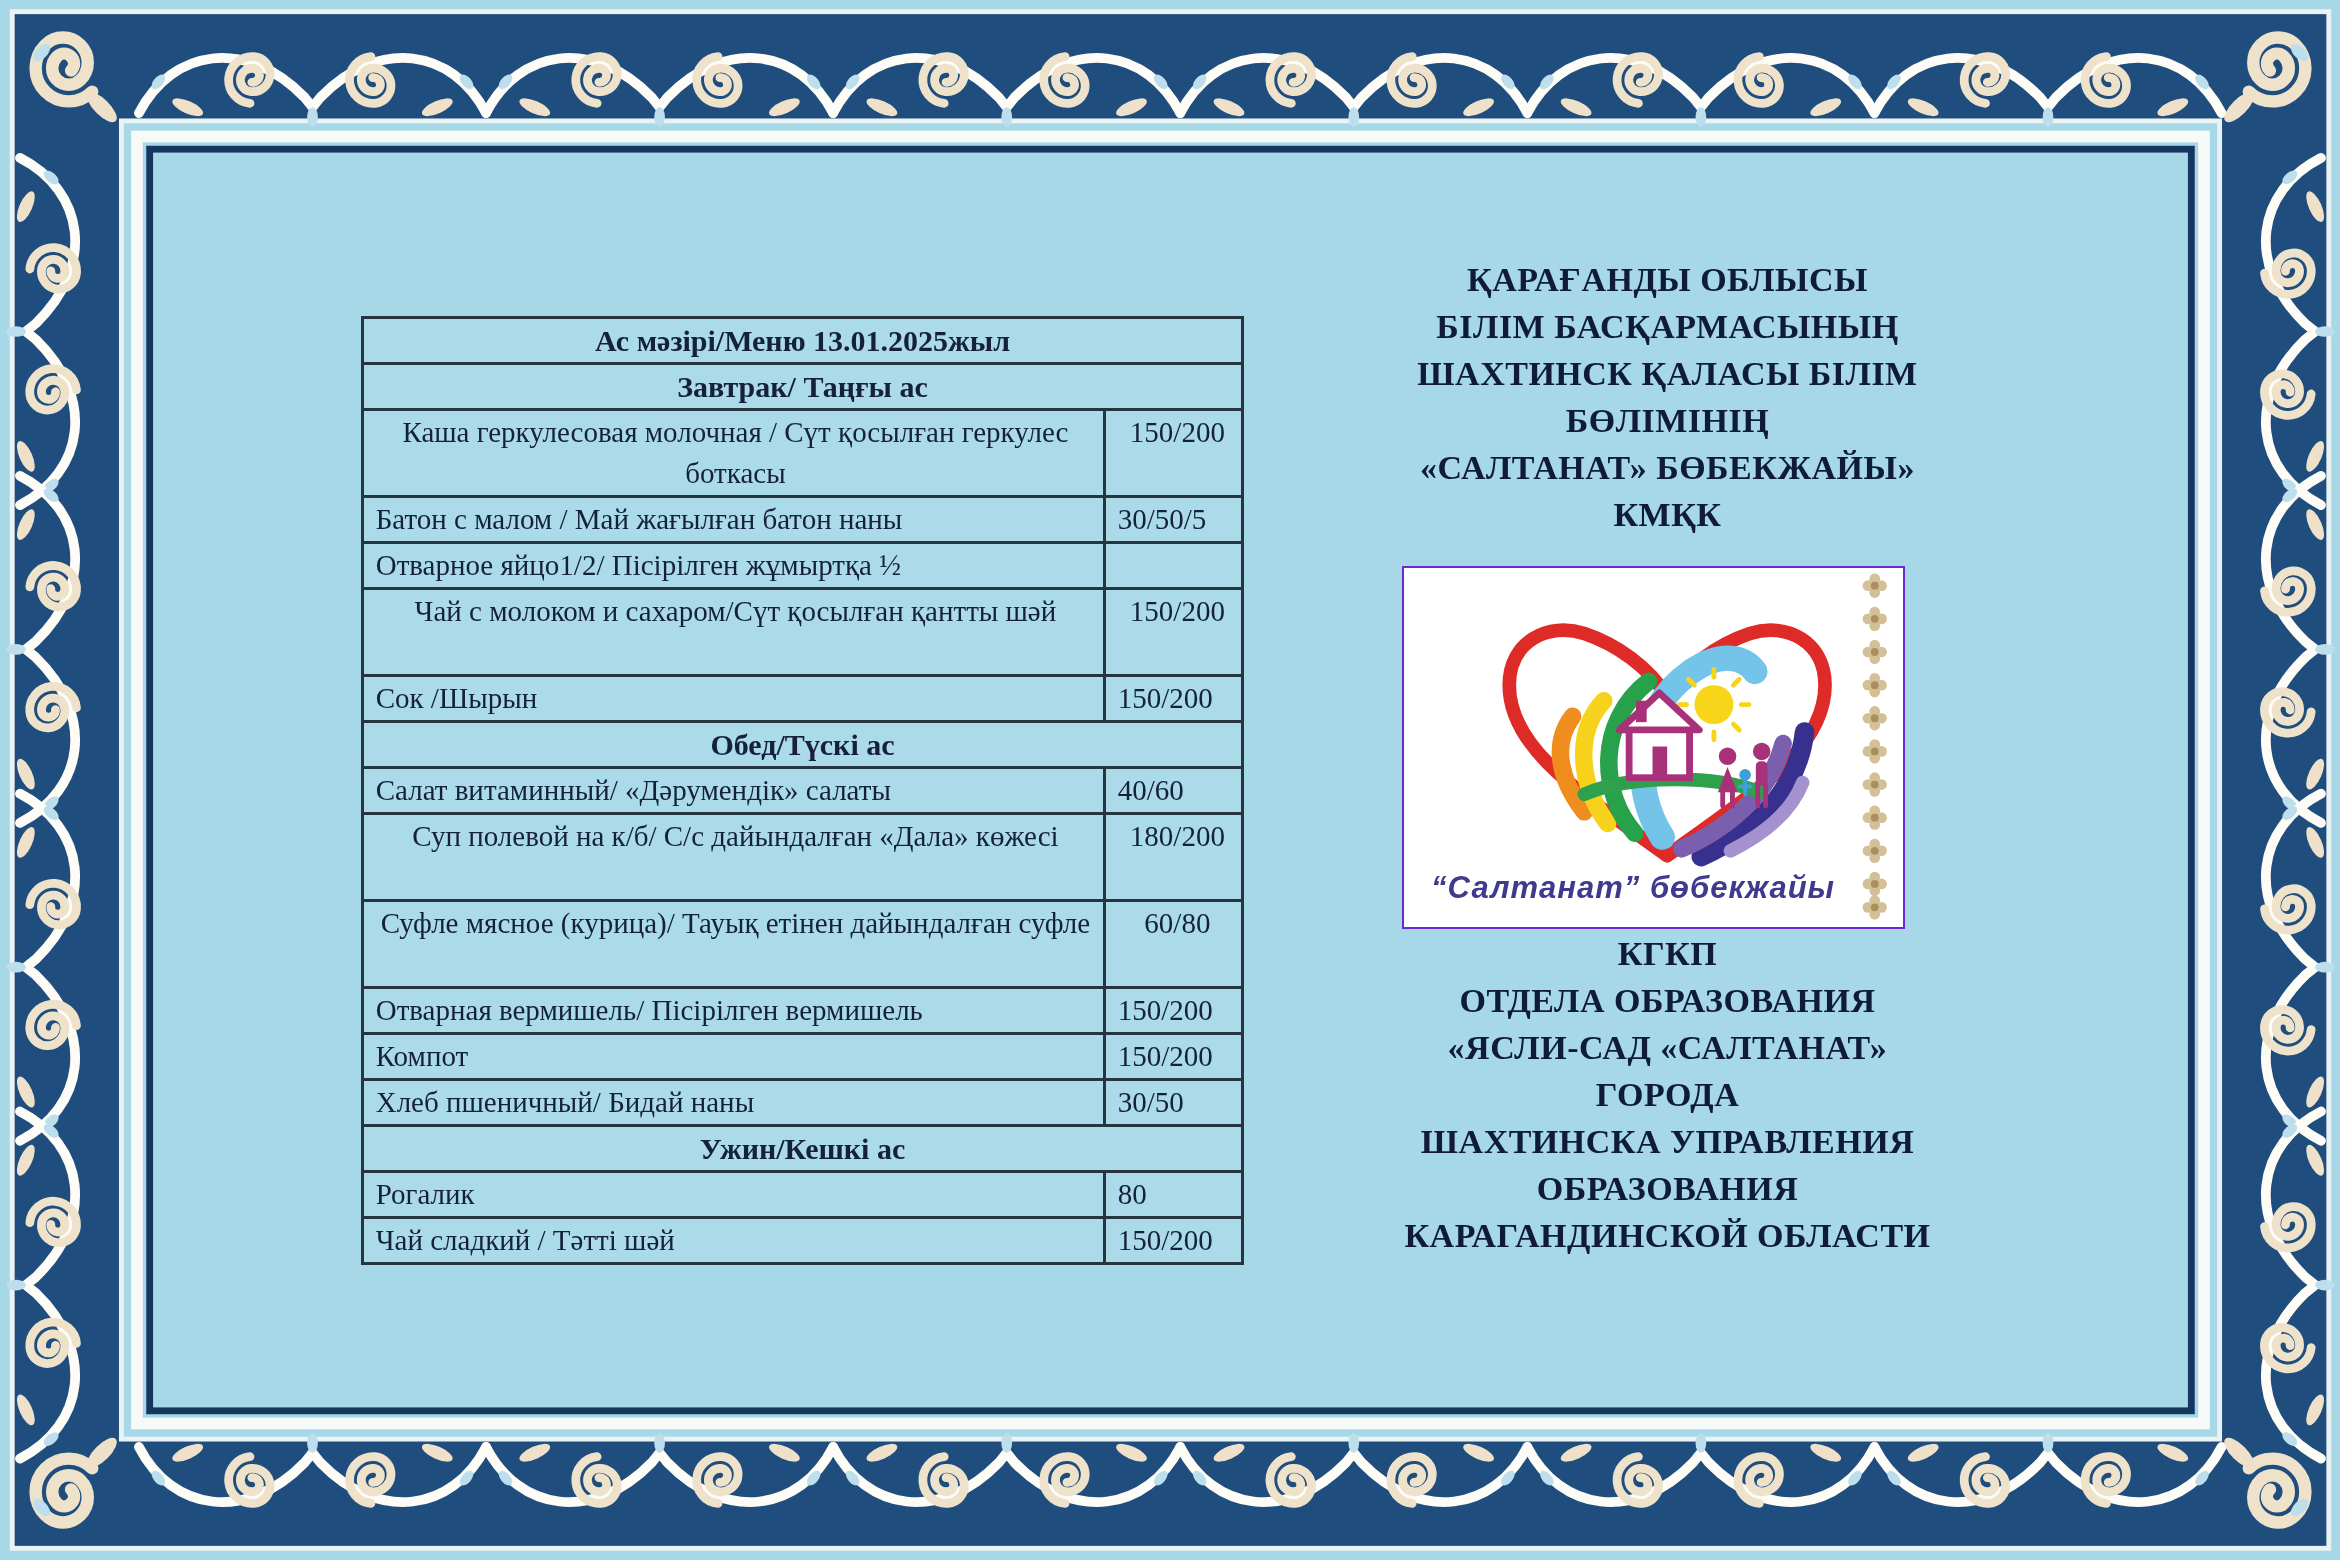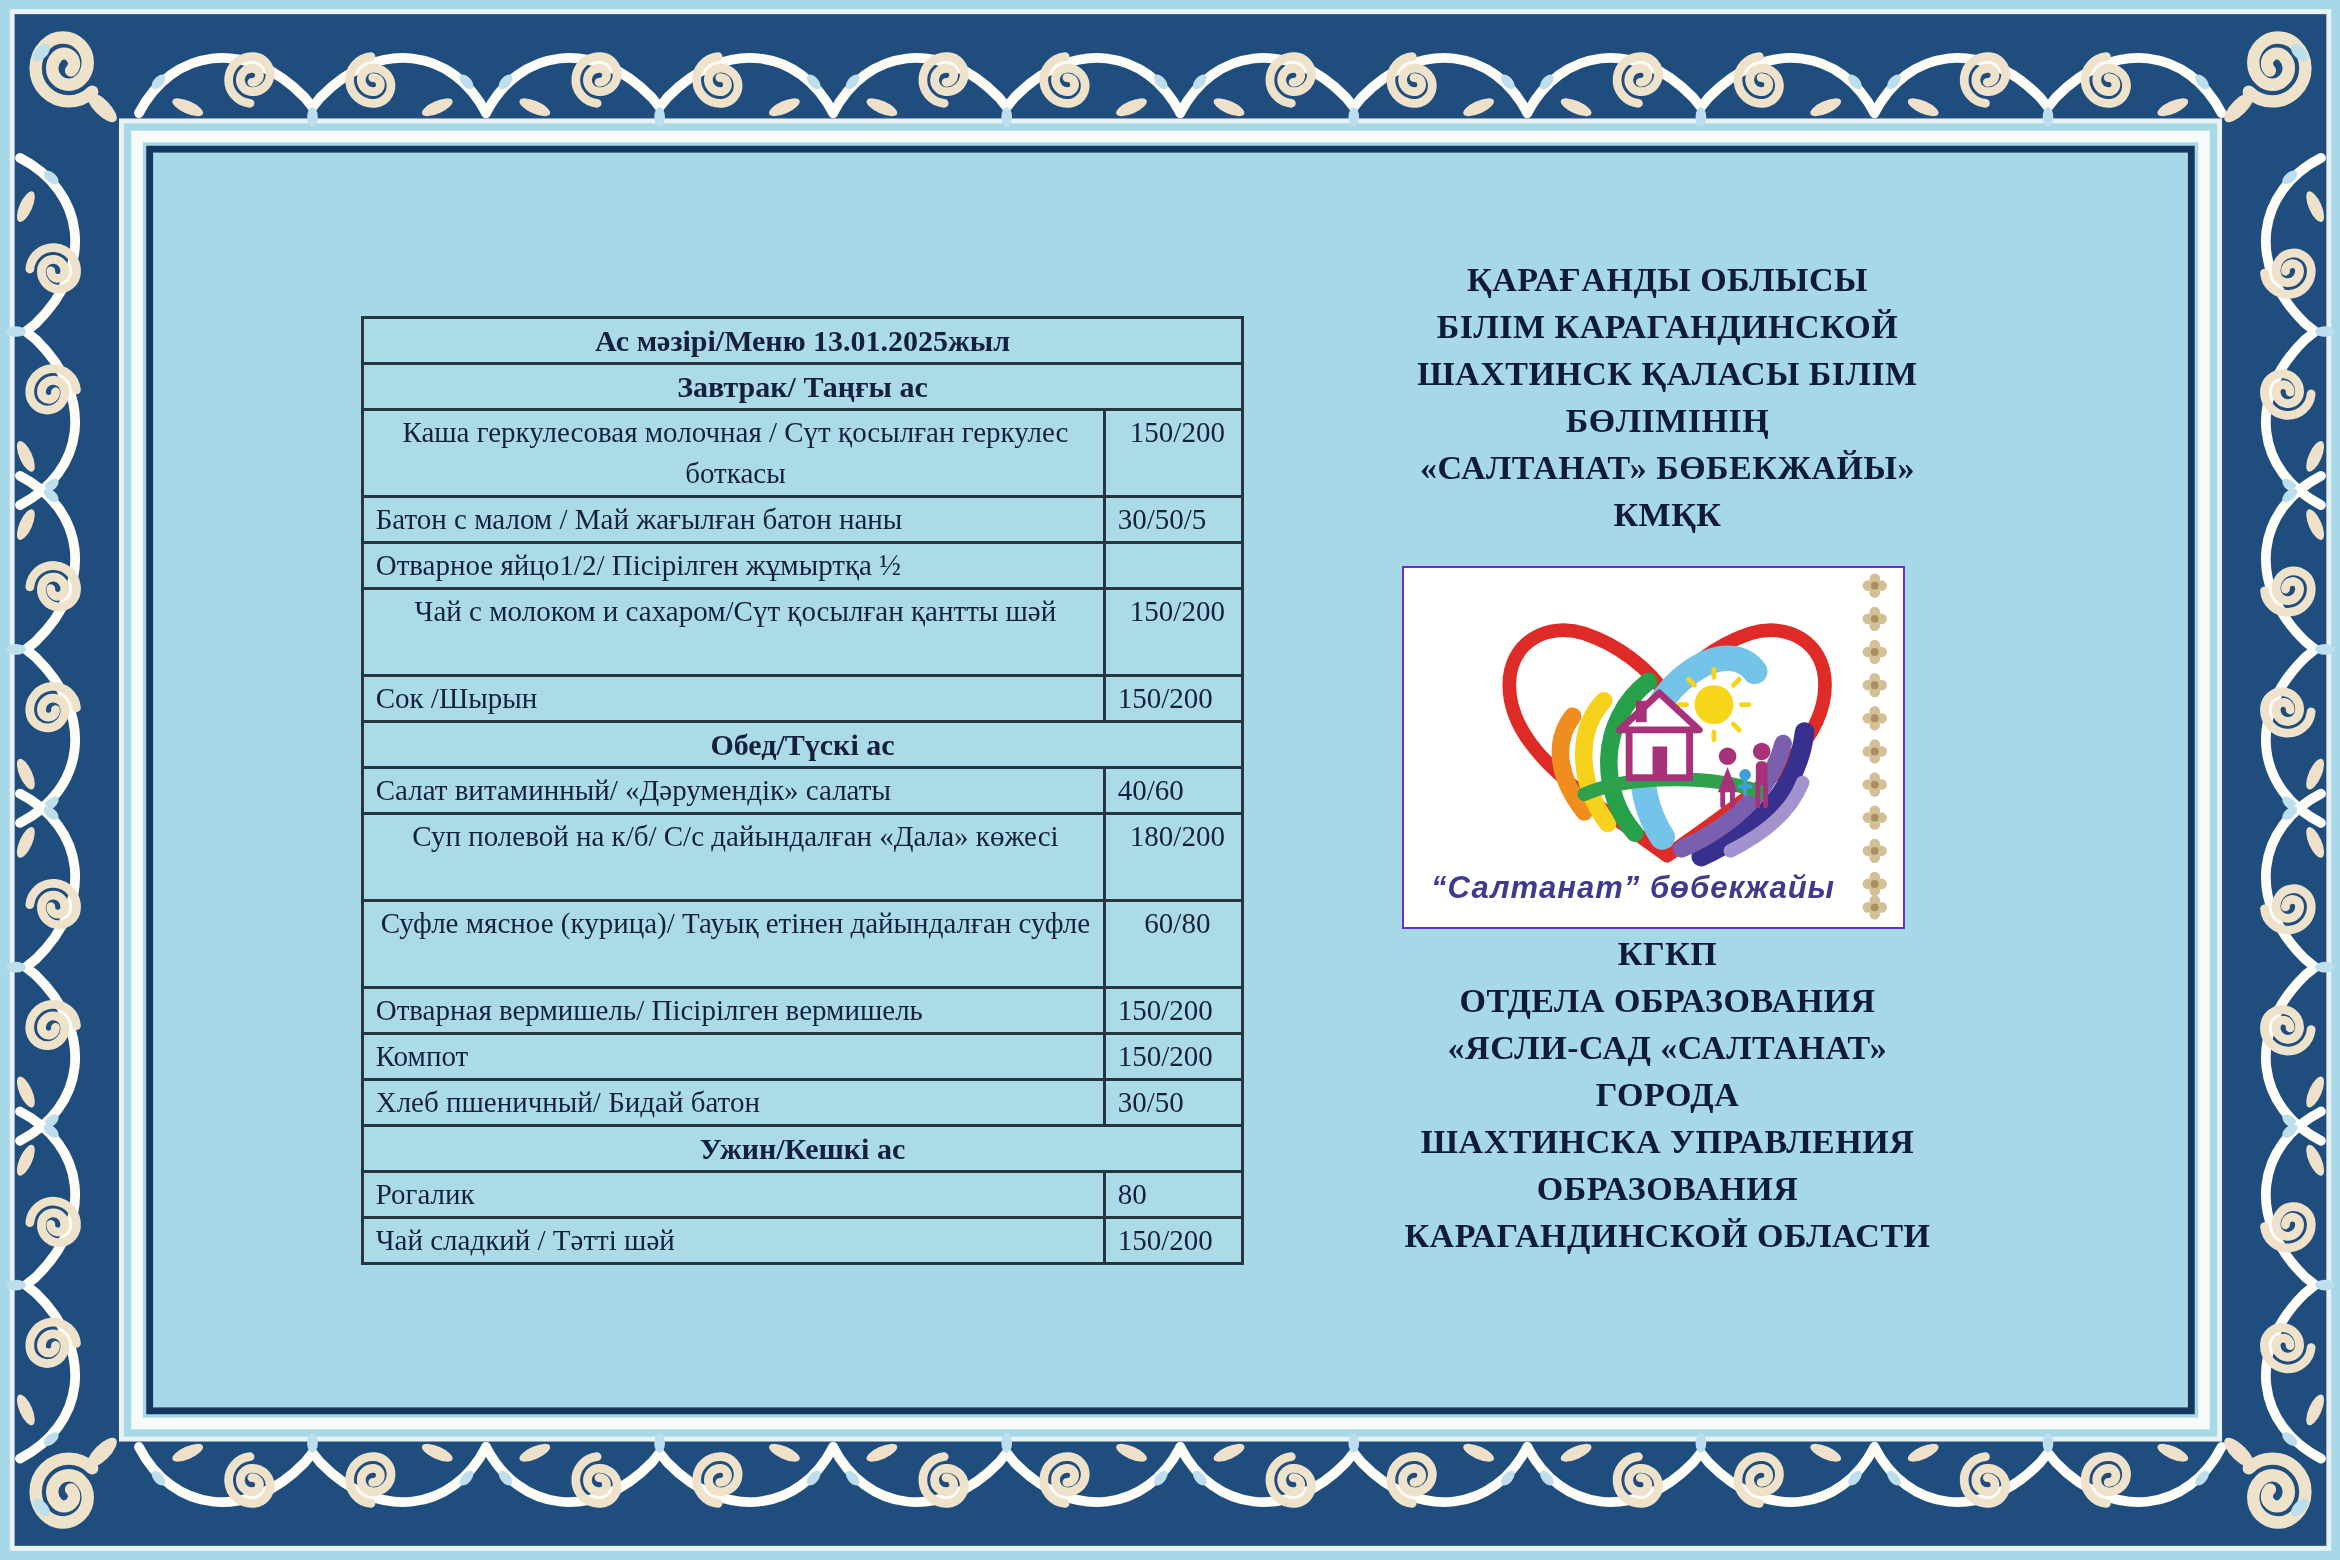--- a/index.html
+++ b/index.html
@@ -156,40 +156,40 @@
         </tr>
         <tr>
           <td class="t-dish">Отварная вермишель/ Пісірілген вермишель</td>
           <td class="t-val">150/200</td>
         </tr>
         <tr>
           <td class="t-dish">Компот</td>
           <td class="t-val">150/200</td>
         </tr>
         <tr>
-          <td class="t-dish">Хлеб пшеничный/ Бидай батон</td>
+          <td class="t-dish">Хлеб пшеничный/ Бидай наны</td>
           <td class="t-val">30/50</td>
         </tr>
         <tr>
           <td colspan="2" class="t-section">Ужин/Кешкі ас</td>
         </tr>
         <tr>
           <td class="t-dish">Рогалик</td>
           <td class="t-val">80</td>
         </tr>
         <tr>
           <td class="t-dish">Чай сладкий / Тәтті шәй</td>
           <td class="t-val">150/200</td>
         </tr>
       </tbody>
   </table>
 
   <div class="org org-top" id="org-header">
       <div>ҚАРАҒАНДЫ ОБЛЫСЫ</div>
-      <div>БІЛІМ КАРАГАНДИНСКОЙ</div>
+      <div>БІЛІМ БАСҚАРМАСЫНЫҢ</div>
       <div>ШАХТИНСК ҚАЛАСЫ БІЛІМ</div>
       <div>БӨЛІМІНІҢ</div>
       <div>«САЛТАНАТ» БӨБЕКЖАЙЫ»</div>
       <div>КМҚК</div>
     </div>
 
   <div class="logo-box">
     <svg class="logo-svg" viewBox="0 0 512 368" aria-hidden="true">
 
       <path d="M 270 295 C 180 230 108 185 108 120 C 108 75 148 55 185 67 C 218 78 252 102 270 132 C 288 102 322 78 355 67 C 392 55 432 75 432 120 C 432 185 360 230 270 295 Z" fill="none" stroke="#df2b28" stroke-width="14" stroke-linejoin="round"></path>

